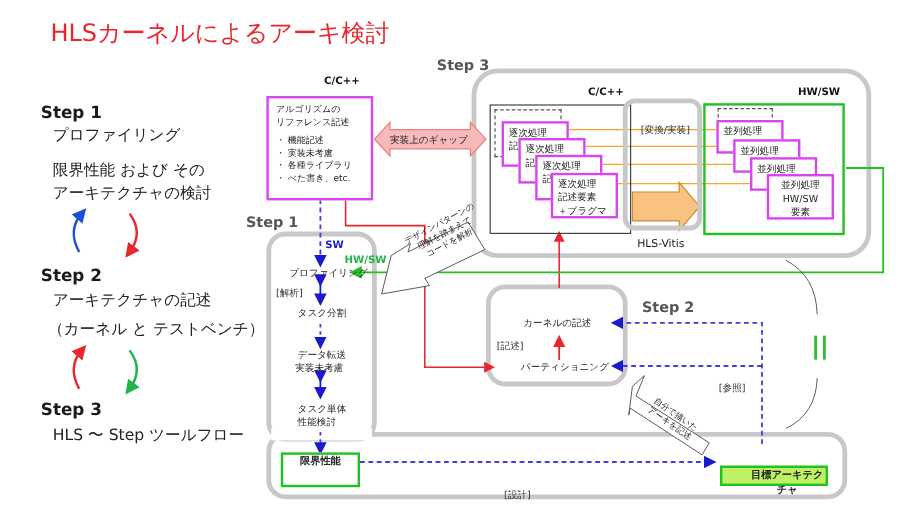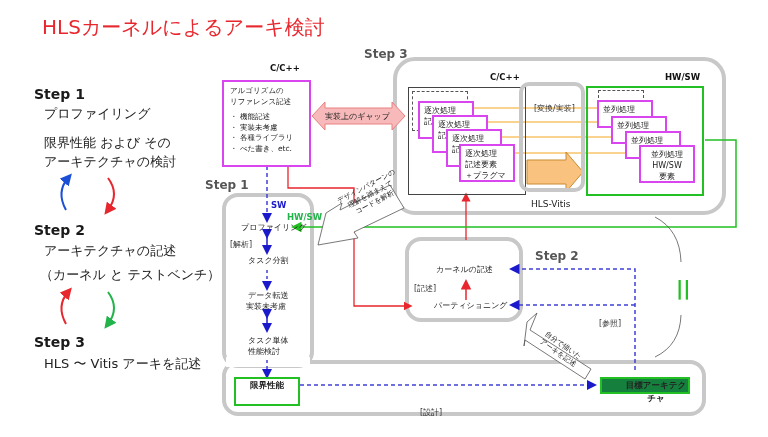--- a/index.html
+++ b/index.html
@@ -25,21 +25,21 @@
 <div class="abs step-h" style="left:34px;top:86px;">Step 1</div>
 <div class="abs step-d" style="left:44px;top:104px;">プロファイリング</div>
 <div class="abs step-d" style="left:44px;top:133px;">限界性能 および その</div>
 <div class="abs step-d" style="left:44px;top:152px;">アーキテクチャの検討</div>
 
 <div class="abs step-h" style="left:34px;top:222px;">Step 2</div>
 <div class="abs step-d" style="left:44px;top:241px;">アーキテクチャの記述</div>
 <div class="abs step-d" style="left:40px;top:265px;">（カーネル と テストベンチ）</div>
 
 <div class="abs step-h" style="left:34px;top:334px;">Step 3</div>
-<div class="abs step-d" style="left:44px;top:354px;">HLS 〜 Vitis アーキを記述</div>
+<div class="abs step-d" style="left:44px;top:354px;">HLS 〜 Step ツールフロー</div>
 
 <svg width="768" height="437">
   <defs>
     <marker id="mh-blue" markerWidth="6" markerHeight="6" refX="3" refY="3" orient="auto">
         <path d="M0,0 L6,3 L0,6 Z" fill="#1a4fd6"></path>
       </marker>
     <marker id="mh-red" markerWidth="6" markerHeight="6" refX="3" refY="3" orient="auto">
         <path d="M0,0 L6,3 L0,6 Z" fill="#e8262d"></path>
       </marker>
     <marker id="mh-green" markerWidth="6" markerHeight="6" refX="3" refY="3" orient="auto">
@@ -180,13 +180,13 @@
 
 <div class="abs" style="left:548px;top:330px;font-size:7px;line-height:9px;transform:rotate(35deg);transform-origin:left top;">
   <div>自分で描いた</div>
   <div>アーキを記述</div>
 </div>
 
 <div class="abs" style="left:676px;top:276px;font-size:20px;color:#22c022;font-weight:bold;">||</div>
 
 <div class="abs bracket" style="left:420px;top:371px;">[設計]</div>
 <div class="abs" style="left:234px;top:377px;width:66px;height:29px;border:2px solid #22c022;box-sizing:border-box;font-weight:bold;font-size:8.5px;text-align:center;line-height:13px;background:#fff;">限界性能</div>
-<div class="abs" style="left:600px;top:377px;width:90px;height:17px;border:2px solid #22c022;box-sizing:border-box;font-weight:bold;font-size:8.5px;text-align:center;line-height:13px;background:#15803d;padding-left:22px;">目標アーキテクチャ</div>
+<div class="abs" style="left:600px;top:388px;width:90px;height:17px;border:2px solid #22c022;box-sizing:border-box;font-weight:bold;font-size:8.5px;text-align:center;line-height:13px;background:#bef264;padding-left:22px;">目標アーキテクチャ</div>
 
 </body></html>

